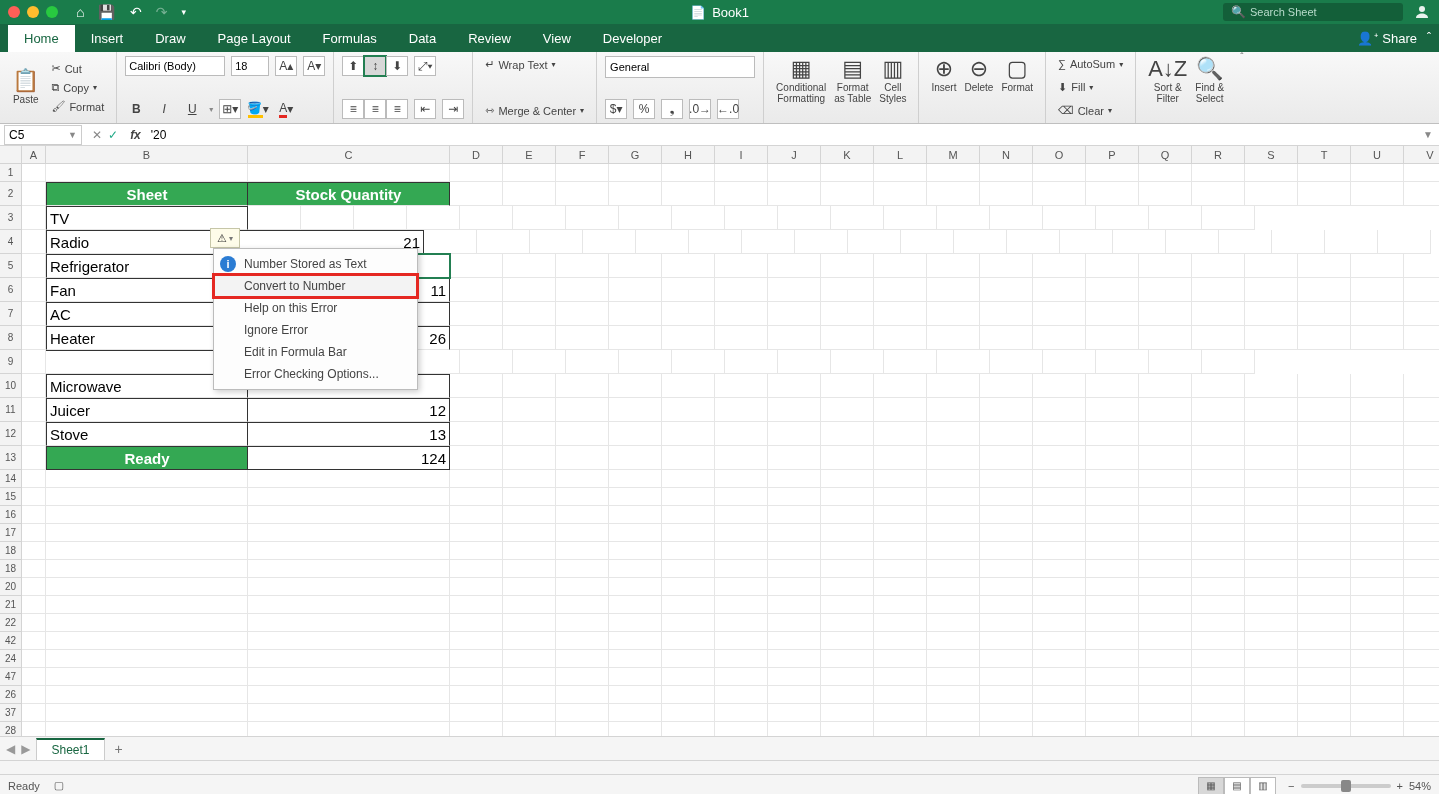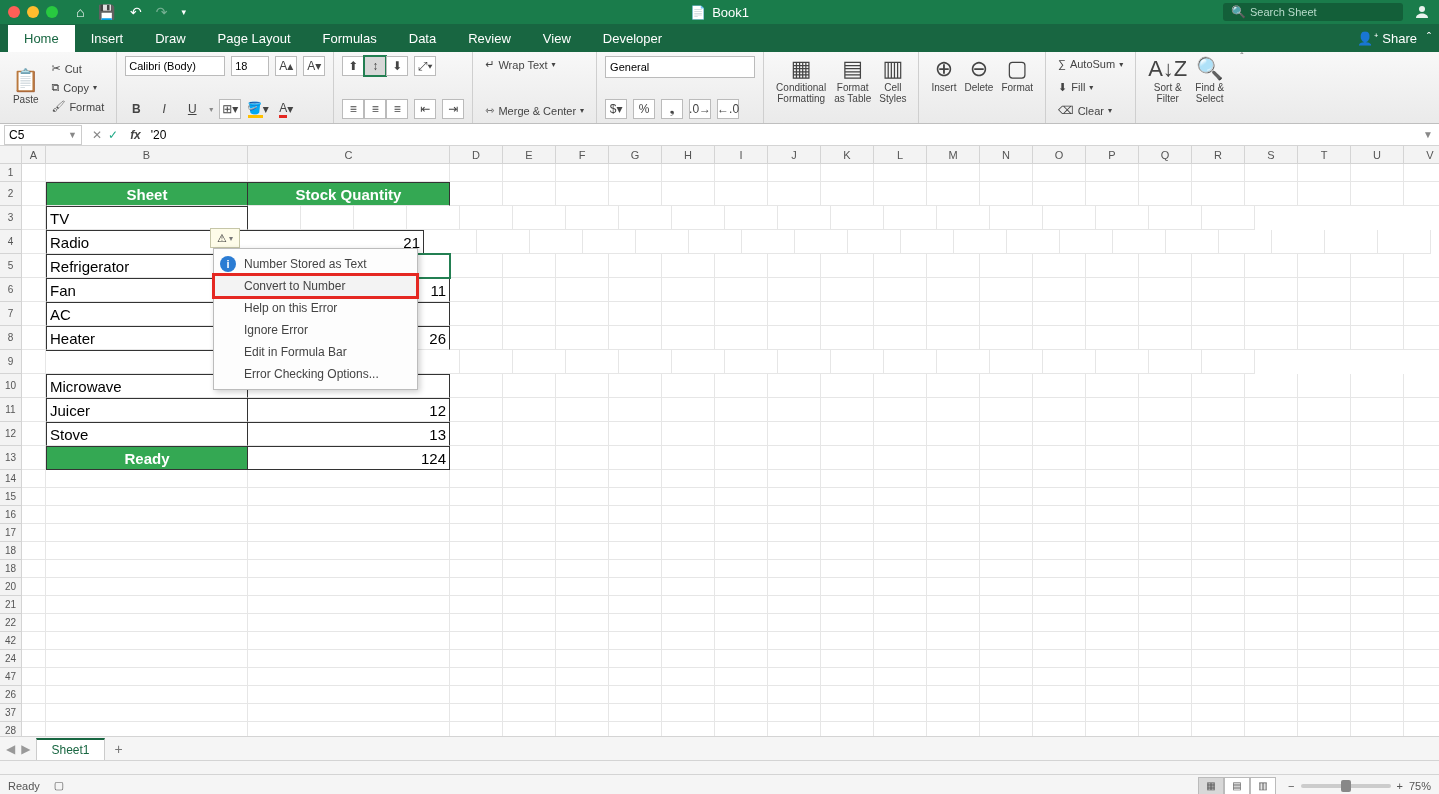--- a/index.html
+++ b/index.html
@@ -1062,15 +1062,15 @@
     <span class="act">▦</span>
     <span>▤</span>
     <span>▥</span>
   </div>
   <div class="zoom">
     <span>−</span>
     <div class="zslider">
         <div class="zthumb"></div>
       </div>
     <span>+</span>
-    <span>75%</span>
+    <span>54%</span>
   </div>
 </div>
 
 </body></html>

